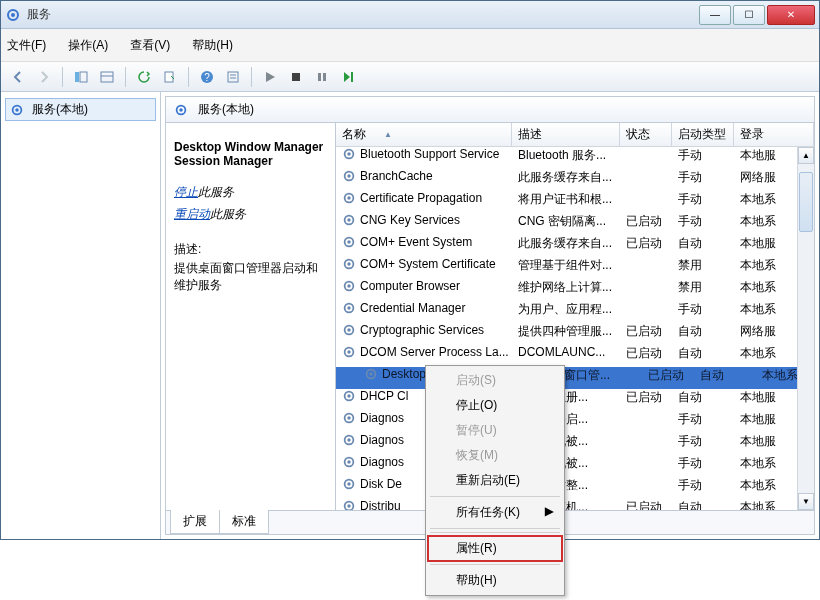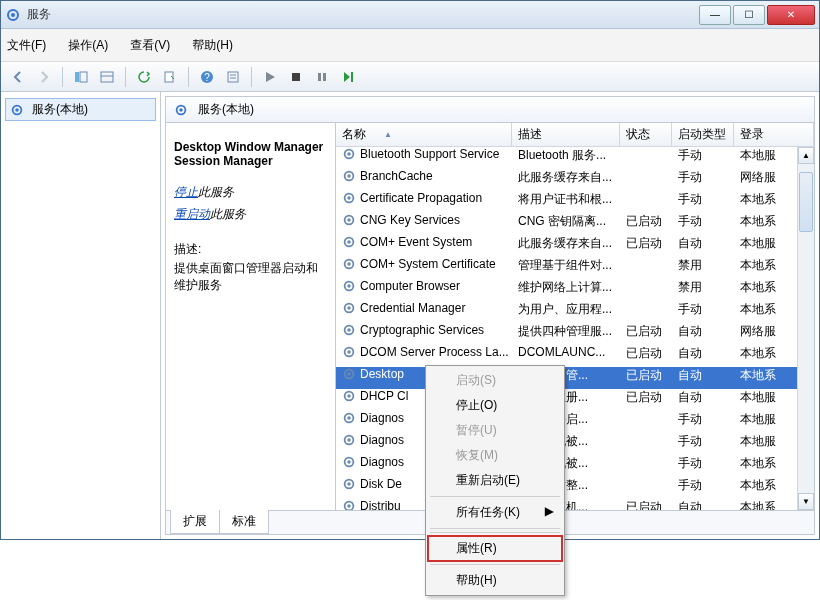--- a/index.html
+++ b/index.html
@@ -32,21 +32,21 @@
 .col { border-right: 1px solid #d0d7e0; padding: 4px 6px; display: flex; align-items: center; overflow: hidden; white-space: nowrap; }
 .col.name { width: 176px; }
 .col.desc { width: 108px; }
 .col.status { width: 52px; }
 .col.startup { width: 62px; }
 .col.logon { flex: 1; }
 .sort-arrow { margin-left: 18px; font-size: 8px; color: #6a89b0; }
 .list-rows { flex: 1; overflow: hidden; }
 .row { height: 22px; display: flex; align-items: flex-start; }
 .row .col { border-right: none; padding: 0 6px; }
-.row.selected { background: #3a76d0; color: #ffffff; }
+.row.selected { background: #3a76d0; color: #0f172a; padding-left: 22px; }
 .svc-icon { width: 14px; height: 14px; margin-right: 4px; flex-shrink: 0; }
 .tabs-bottom { height: 24px; border-top: 1px solid #c0cbd6; display: flex; align-items: flex-end; padding: 0 4px; background: #f6f8fb; }
 .tab { border: 1px solid #c0cbd6; border-top: none; padding: 3px 12px; background: #fff; margin-right: -1px; }
 .tab.active { background: #fff; }
 .context-menu { position: absolute; left: 425px; top: 365px; width: 140px; background: #f4f4f4; border: 1px solid #9a9a9a; box-shadow: 2px 2px 4px rgba(0,0,0,.25); padding: 2px; z-index: 10; }
 .cm-item { padding: 4px 18px 4px 28px; position: relative; cursor: default; }
 .cm-item.disabled { color: #9a9a9a; }
 .cm-item .arrow { position: absolute; right: 8px; top: 4px; }
 .cm-sep { height: 1px; background: #d0d0d0; margin: 3px 2px; }
 .cm-item.highlight { outline: 2px solid #d03030; outline-offset: -1px; }

